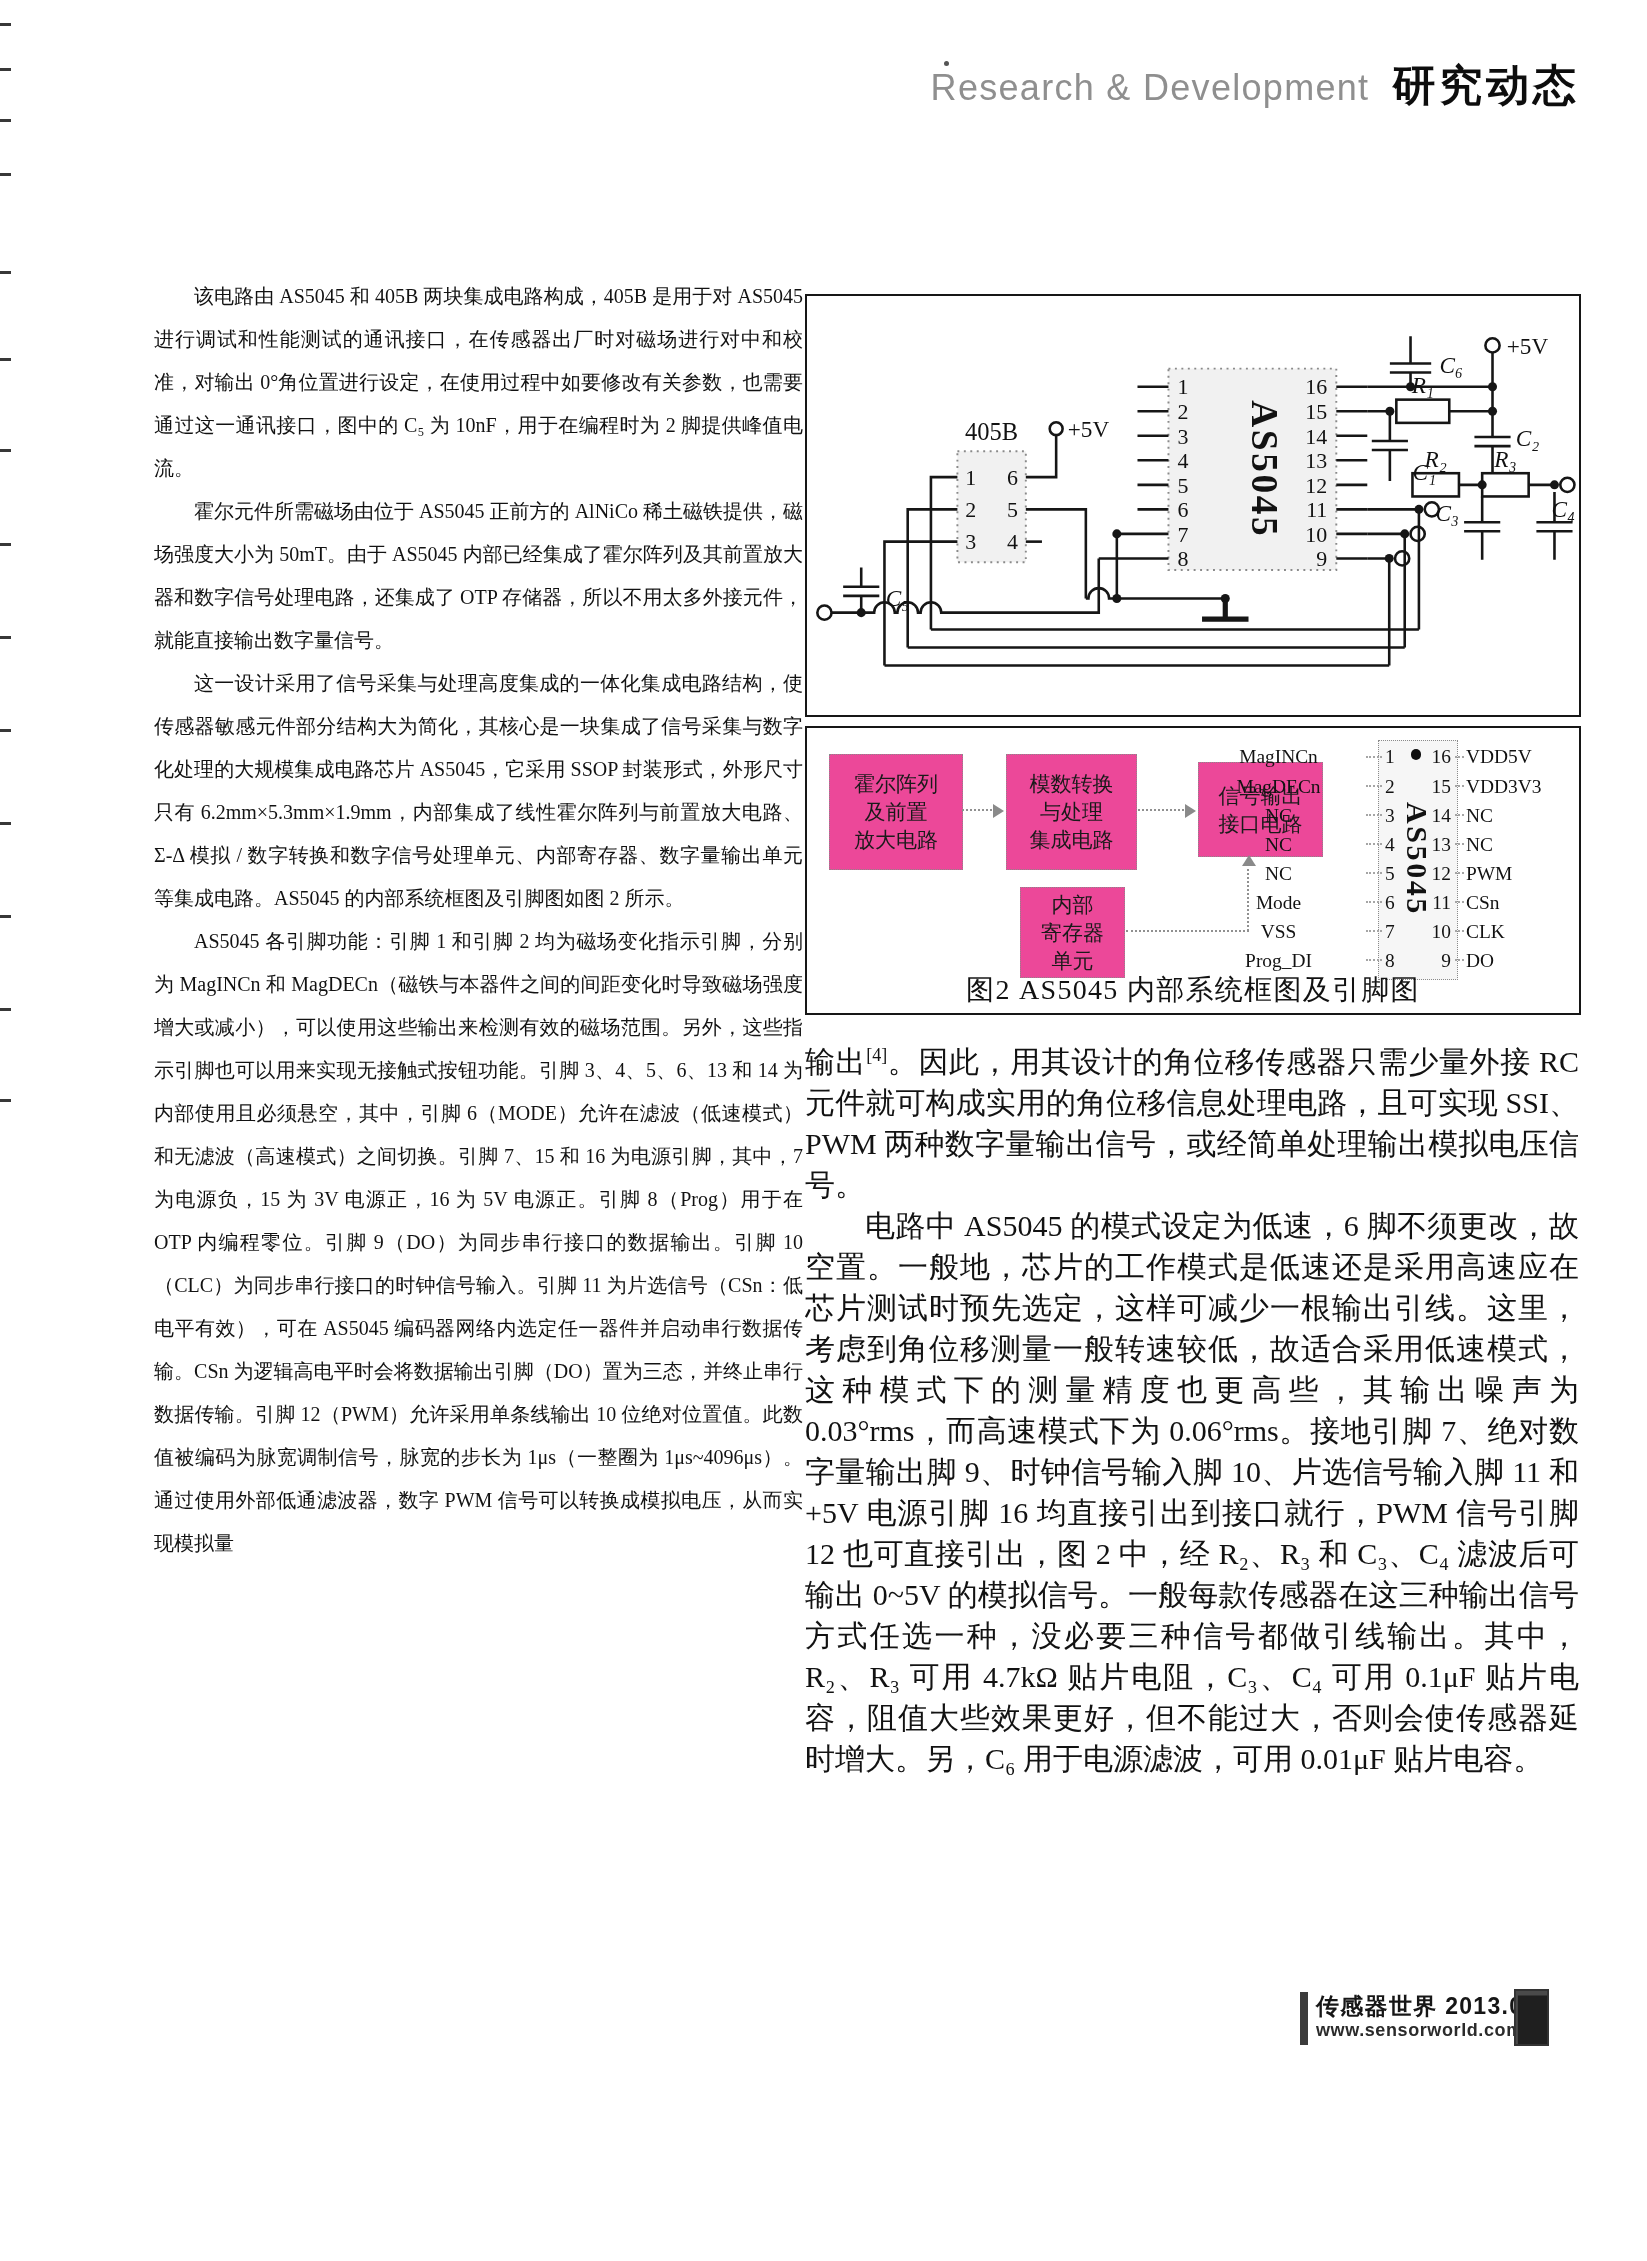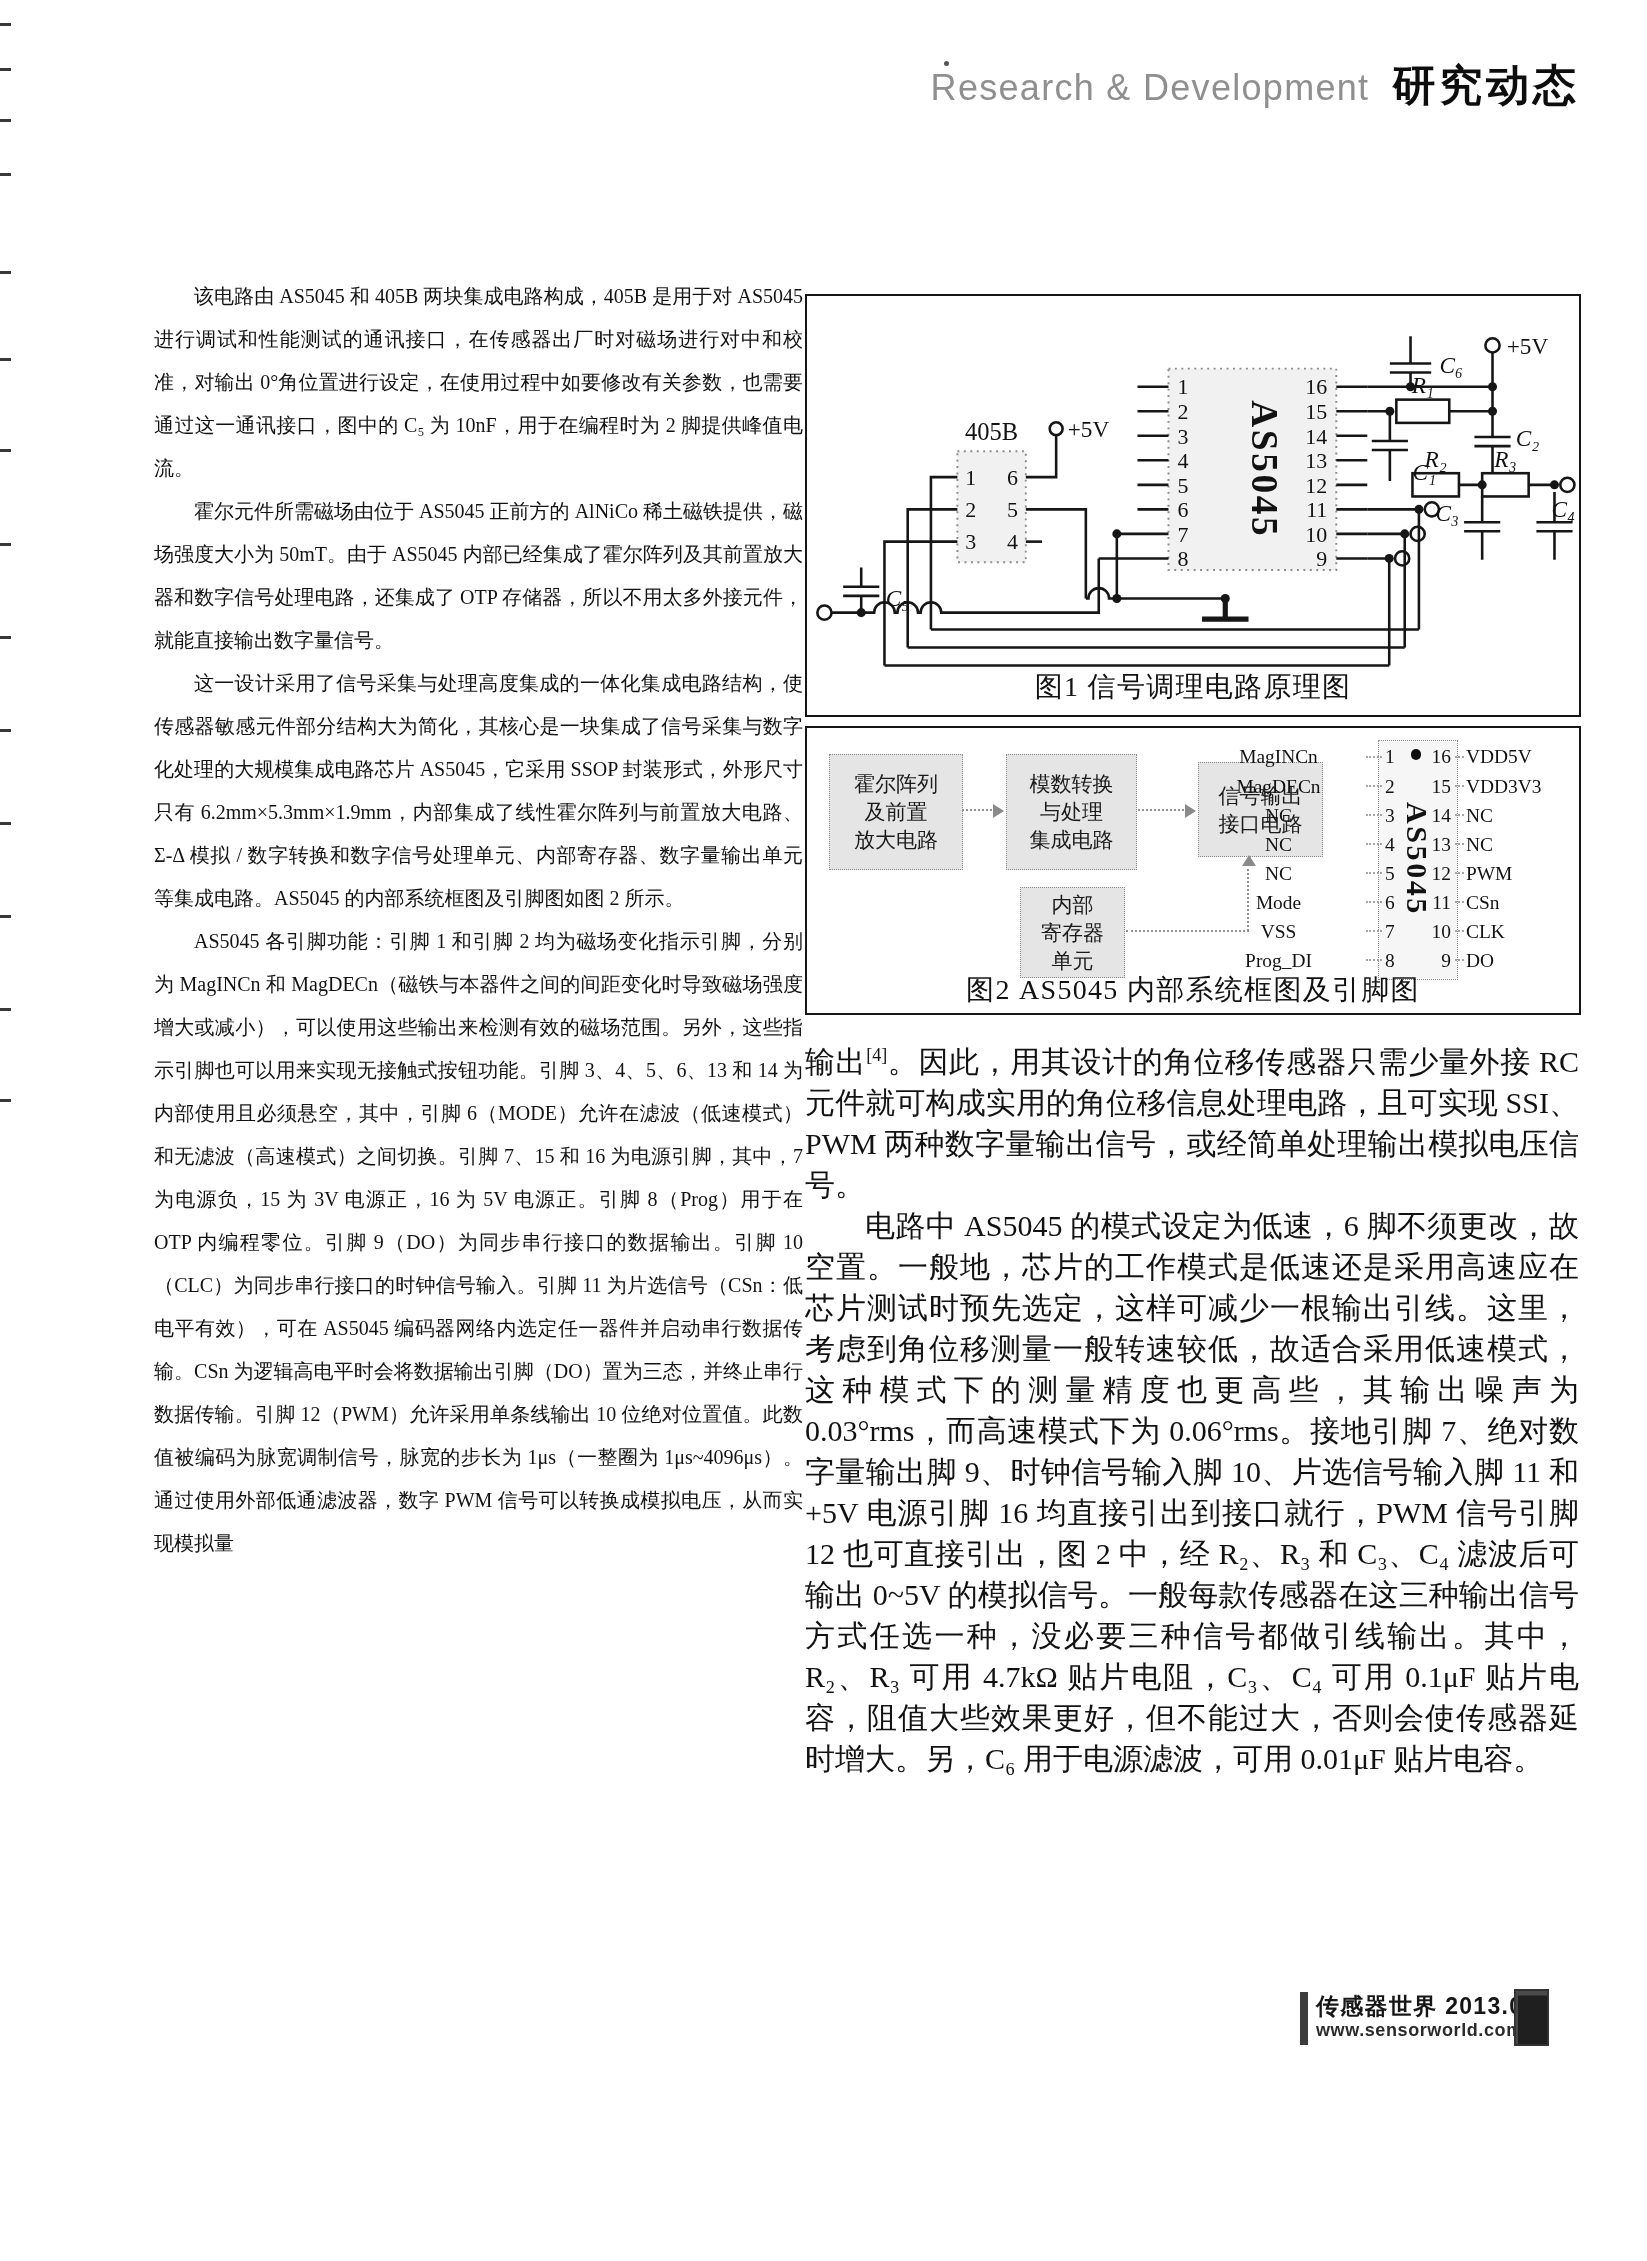--- a/index.html
+++ b/index.html
@@ -30,21 +30,21 @@
   .figbox { position:absolute; border:2.6px solid #161616; background:#fff; }
   #fig1 { left:805px; top:294px; width:772px; height:419px; }
   #fig2 { left:805px; top:726px; width:772px; height:285px; }
   .figcap { position:absolute; left:0; width:100%; text-align:center;
     font-size:28px; color:#121212; letter-spacing:1.3px; }
   #fig1 .figcap { bottom:9px; }
   #fig2 .figcap { bottom:3.9px; }
   
   .blk { position:absolute; border:1.9px dotted #8a8a8a; color:#1a1a1a;
     font-size:21px; line-height:28px; text-align:center; white-space:pre-line;
-    display:flex; align-items:center; justify-content:center; background:#e5e5e5; }
+    display:flex; align-items:center; justify-content:center; background:#ec4899; }
   .dot-h { position:absolute; border-top:2.6px dotted #909090; }
   .dot-v { position:absolute; border-left:2.6px dotted #909090; }
   .arr-r { position:absolute; width:0; height:0;
     border-top:7px solid transparent; border-bottom:7px solid transparent;
     border-left:11.6px solid #8a8a8a; }
   .arr-u { position:absolute; width:0; height:0;
     border-left:7px solid transparent; border-right:7px solid transparent;
     border-bottom:11.6px solid #8a8a8a; }
   
   .pinarea { position:absolute; left:388px; top:11.6px; width:381px; height:240px; }
@@ -220,21 +220,20 @@
         <text x="122" y="480">C₅</text>
         <text x="954" y="150" text-anchor="middle">R₁</text>
         <text x="974" y="264" text-anchor="middle">R₂</text>
         <text x="1082" y="264" text-anchor="middle">R₃</text>
       </g>
       <g font-size="36">
         <text x="1084" y="90">+5V</text>
         <text x="404" y="218">+5V</text>
       </g>
     </svg>
-    <div class="figcap">图1 信号调理电路原理图</div>
   </div>
 
   <div class="figbox" id="fig2">
     <div class="blk" style="left:22px;  top:26px;  width:132px; height:114px">霍尔阵列
 及前置
 放大电路</div>
     <div class="blk" style="left:199px; top:26px;  width:129px; height:114px">模数转换
 与处理
 集成电路</div>
     <div class="blk" style="left:391px; top:34px;  width:123px; height:93px">信号输出

